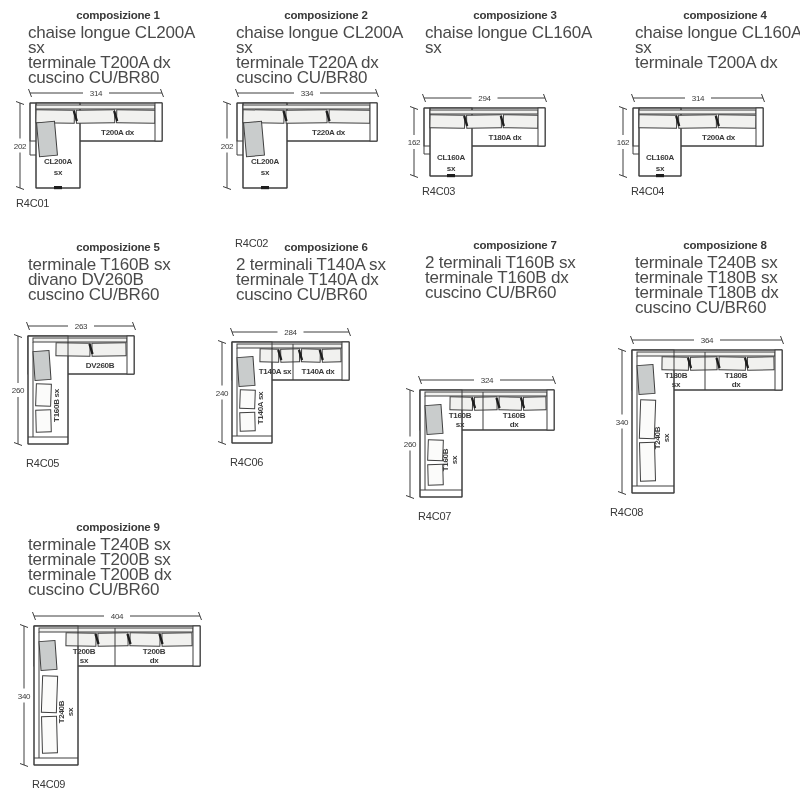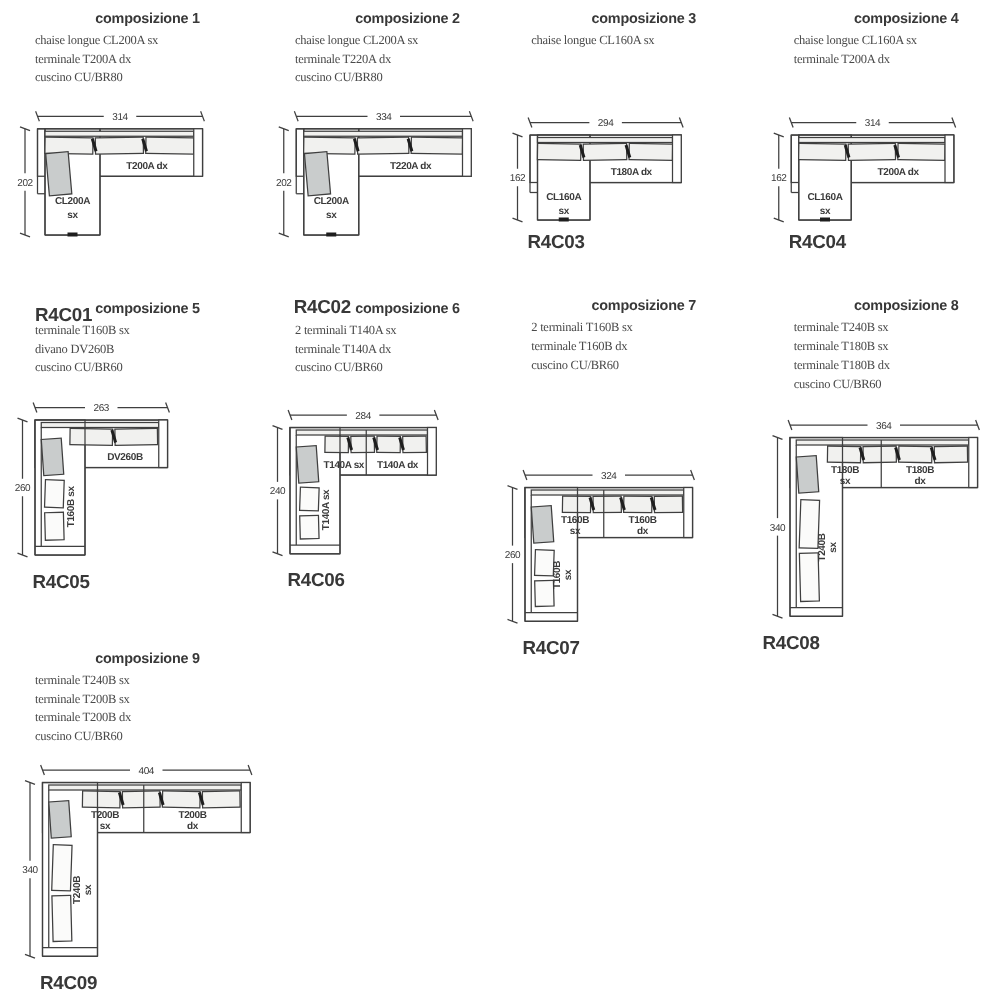--- a/index.html
+++ b/index.html
@@ -2,22 +2,22 @@
 <html><head>
 <meta charset="utf-8">
 <style>
   html,body{margin:0;padding:0;}
   body{
     width:800px;height:800px;background:#ffffff;position:relative;overflow:hidden;
     font-family:"Liberation Sans",sans-serif;color:#383838;
   }
   .comp{position:absolute;width:180px;letter-spacing:-0.2px;}
   .comp .title{font-weight:bold;font-size:11.5px;line-height:15px;margin-bottom:2px;text-align:center;}
-  .comp .part{font-size:10px;line-height:15px;color:#4a4a4a;font-family:Liberation Serif, serif;}
-  .code{position:absolute;font-weight:bold;font-size:15px;letter-spacing:-0.2px;color:#383838;}
+  .comp .part{font-size:17px;line-height:15px;color:#4a4a4a;}
+  .code{position:absolute;font-weight:normal;font-size:11px;letter-spacing:-0.2px;color:#383838;}
   svg{position:absolute;overflow:visible;}
   svg text{font-family:"Liberation Sans",sans-serif;fill:#3a3a3a;}
 </style>
 </head>
 <body>
 
 <div id="page">
 
   <div class="comp" style="left:28px;top:8px">
     <div class="title">composizione 1</div>
@@ -110,21 +110,21 @@
         <rect x="112.66666666666667" y="21" width="38.333333333333336" height="13" fill="#f1f1ef" stroke="#3f3f3f" stroke-width="1" transform="rotate(0.9 131.83333333333334 27.5)"></rect>
         <line x1="69.83333333333334" y1="22" x2="72.83333333333334" y2="32" stroke="#1e1e1e" stroke-width="2.4"></line>
         <line x1="110.16666666666667" y1="22" x2="113.16666666666667" y2="32" stroke="#1e1e1e" stroke-width="2.4"></line>
         <rect x="151" y="14" width="7" height="38" fill="#fff" stroke="#3f3f3f" stroke-width="1"></rect>
         <text x="113.5" y="46" font-size="8" font-weight="700" text-anchor="middle" letter-spacing="-0.3">T200A dx</text>
         <text x="54" y="74.5" font-size="8" font-weight="700" text-anchor="middle" letter-spacing="-0.3">CL200A</text>
         <text x="54" y="85.5" font-size="8" font-weight="700" text-anchor="middle" letter-spacing="-0.3">sx</text>
         <rect x="34" y="33" width="18" height="34" fill="#c9cccc" stroke="#3f3f3f" stroke-width="1" transform="rotate(-5 43 50)"></rect>
         <rect x="50" y="97" width="8" height="3.2" fill="#1e1e1e"></rect>
       </svg>
-      <div class="code" style="left: 28px; top: 197px; margin-top: 47px;">R4C01</div>
+      <div class="code" style="left: 16px; top: 197px;">R4C01</div>
       <svg width="174" height="111" viewBox="0 0 174 111" style="left: 211px; top: 89px;">
         <line x1="26" y1="4" x2="83" y2="4" stroke="#3f3f3f" stroke-width="1"></line>
         <line x1="109" y1="4" x2="166" y2="4" stroke="#3f3f3f" stroke-width="1"></line>
         <line x1="24.5" y1="0" x2="27.5" y2="8" stroke="#3f3f3f" stroke-width="1"></line>
         <line x1="164.5" y1="0" x2="167.5" y2="8" stroke="#3f3f3f" stroke-width="1"></line>
         <text x="96" y="7" font-size="8" font-weight="400" text-anchor="middle" letter-spacing="-0.3">334</text>
         <line x1="16" y1="14" x2="16" y2="49.5" stroke="#3f3f3f" stroke-width="1"></line>
         <line x1="16" y1="63.5" x2="16" y2="99" stroke="#3f3f3f" stroke-width="1"></line>
         <line x1="12" y1="12.5" x2="20" y2="15.5" stroke="#3f3f3f" stroke-width="1"></line>
         <line x1="12" y1="97.5" x2="20" y2="100.5" stroke="#3f3f3f" stroke-width="1"></line>

